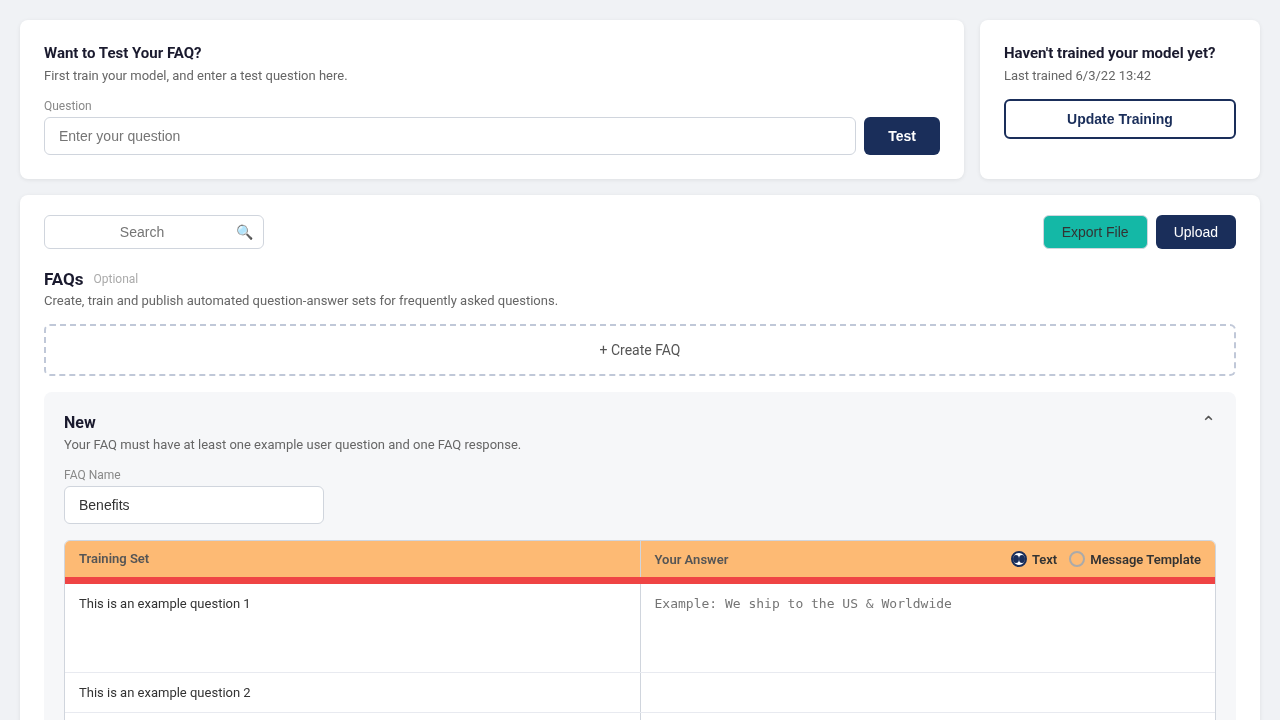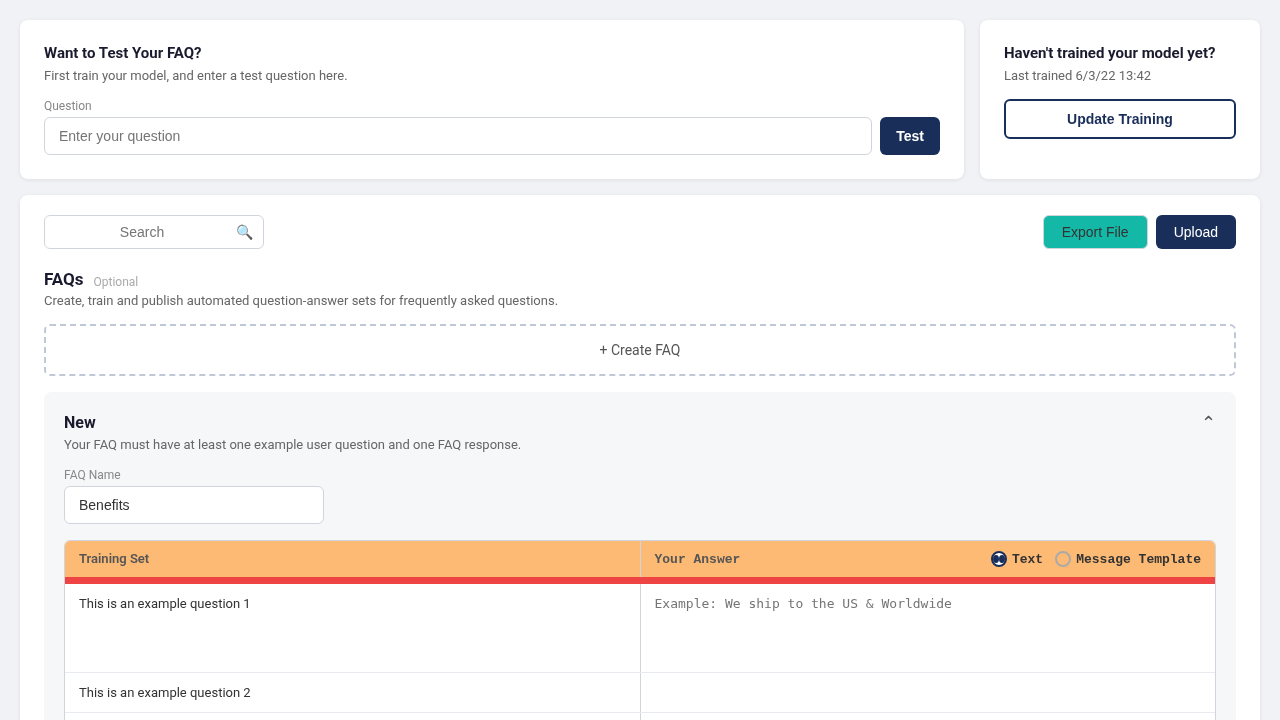--- a/index.html
+++ b/index.html
@@ -64,21 +64,21 @@
       font-size: 14px;
       color: #aaa;
       outline: none;
     }
 
     .btn-test {
       background: #1a2e5a;
       color: #fff;
       border: none;
       border-radius: 6px;
-      padding: 10px 16px;
+      padding: 10px 24px;
       font-size: 14px;
       font-weight: 600;
       cursor: pointer;
     }
 
     .btn-update {
       background: #fff;
       color: #1a2e5a;
       border: 2px solid #1a2e5a;
       border-radius: 6px;
@@ -154,21 +154,21 @@
       color: #fff;
       border: none;
       border-radius: 6px;
       padding: 8px 18px;
       font-size: 14px;
       cursor: pointer;
     }
 
     .faqs-header {
       display: flex;
-      align-items: flex-end;
+      align-items: center;
       gap: 10px;
       margin-bottom: 4px;
     }
 
     .faqs-title {
       font-size: 17px;
       font-weight: 700;
       color: #1a1a2e;
     }
 
@@ -271,21 +271,20 @@
 
     .th-answer {
       flex: 1;
       padding: 10px 14px;
       font-size: 13px;
       color: #555;
       font-weight: 600;
       display: flex;
       align-items: center;
       gap: 16px;
-      font-family: Liberation Mono, monospace;
     }
 
     .answer-label-text {
       font-weight: 600;
     }
 
     .radio-group {
       display: flex;
       align-items: flex-end;
       gap: 12px;

